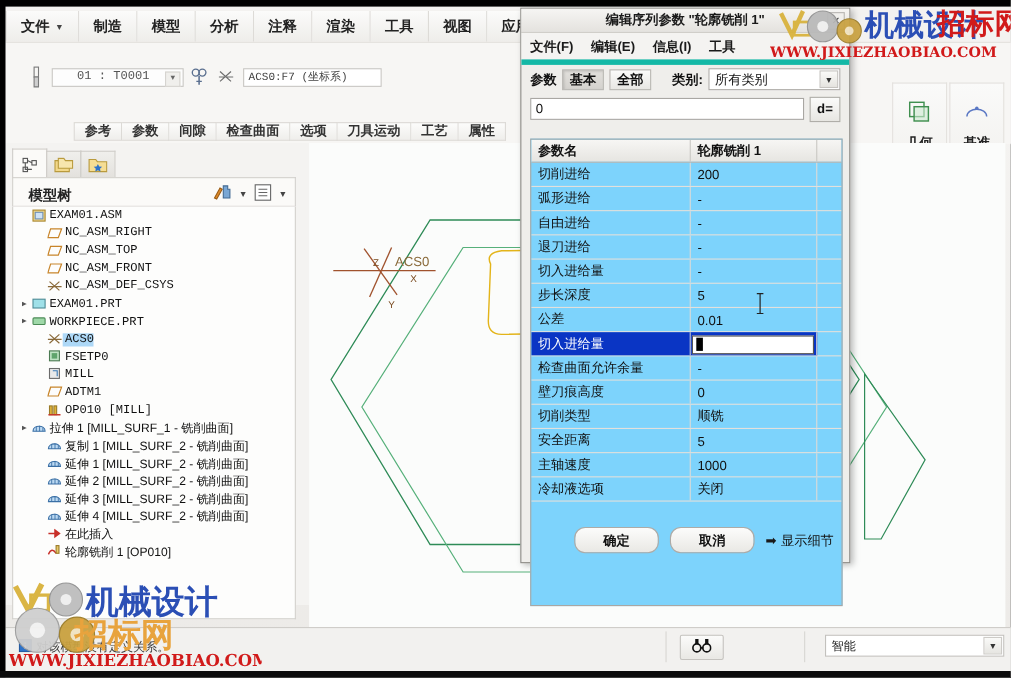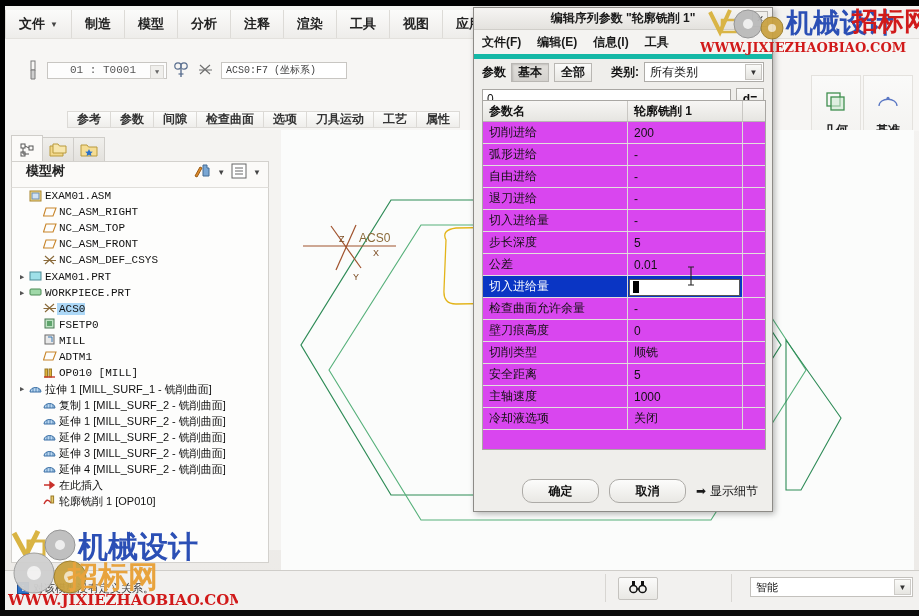--- a/index.html
+++ b/index.html
@@ -76,21 +76,21 @@
   .dock-tabs{position:absolute;left:6px;top:5px;display:flex;align-items:flex-end;}
   .dock-tab{
     width:32px;height:26px;border:1px solid #cfcdc9;border-bottom:none;
     background:linear-gradient(180deg,#f0efec 0%,#e2e0dc 100%);
     display:flex;align-items:center;justify-content:center;box-sizing:border-box;margin-right:-1px;
   }
   .dock-tab.active{background:#fbfaf8;height:28px;}
   .tree-head{
     position:absolute;left:6px;top:31px;width:258px;height:27px;background:#fbfaf8;
     border:1px solid #d3d1cd;border-bottom:1px solid #e0deda;box-sizing:border-box;
-    display:flex;align-items:flex-start;justify-content:space-between;padding:0 4px;
+    display:flex;align-items:flex-end;justify-content:space-between;padding:0 4px;
   }
   .tree-head .ttl{font-size:13px;font-weight:bold;color:#222;margin-left:10px;}
   .tree-head .hbtns{display:flex;align-items:center;gap:2px;}
   .tree-head .caret{font-size:8px;color:#444;padding:0 3px;}
   .treebox{
     position:absolute;left:6px;top:58px;width:258px;height:375px;background:#fdfdfc;
     border:1px solid #d3d1cd;border-top:none;box-sizing:border-box;overflow:hidden;
   }
   .trow{display:flex;align-items:center;height:16.1px;font-size:11px;color:#111;
     font-family:"Liberation Mono","DejaVu Sans Mono",monospace;white-space:nowrap;}
@@ -151,21 +151,21 @@
   }
   .catsel .arr{position:absolute;right:1px;top:1px;width:17px;height:16px;
     background:linear-gradient(180deg,#fafaf8 0%,#e5e4e0 100%);border:1px solid #c6c4c0;box-sizing:border-box;
     display:flex;align-items:center;justify-content:center;font-size:8px;color:#333;}
   .dlg-edit{height:28px;display:flex;align-items:center;padding:0 8px;gap:5px;}
   .dlg-edit .ef{flex:1;height:20px;background:#fff;border:1px solid #a9a7a3;box-sizing:border-box;
     display:flex;align-items:center;padding-left:4px;font-size:12px;color:#111;}
   .dlg-edit .dbtn{width:26px;height:21px;border:1px solid #b0aea9;
     background:linear-gradient(180deg,#fbfbfa 0%,#e7e6e2 100%);display:flex;align-items:center;justify-content:center;
     font-size:12px;font-weight:bold;color:#111;}
-  .gridwrap{position:absolute;left:8px;top:92px;width:284px;height:350px;background:#d946ef;border:1px solid #a9a7a3;box-sizing:border-box;overflow:hidden;}
+  .gridwrap{position:absolute;left:8px;top:118px;width:284px;height:425px;background:#7dd3fc;border:1px solid #a9a7a3;box-sizing:border-box;overflow:hidden;}
   .ghead{display:flex;height:20px;background:linear-gradient(180deg,#f7f6f4 0%,#e6e5e1 100%);border-bottom:1px solid #b9b7b3;}
   .ghead .hc{font-size:12px;font-weight:bold;color:#111;display:flex;align-items:center;padding-left:6px;box-sizing:border-box;}
   .ghead .hc.c1{width:145px;border-right:1px solid #c9c7c3;}
   .ghead .hc.c2{width:115px;border-right:1px solid #c9c7c3;}
   .ghead .hc.c3{flex:1;}
   .grow{display:flex;height:21px;border-bottom:1px solid #e2e0dc;}
   .grow .gc{font-size:12px;color:#111;display:flex;align-items:center;padding-left:6px;box-sizing:border-box;}
   .grow .gc.c1{width:145px;border-right:1px solid #dcdad6;}
   .grow .gc.c2{width:115px;border-right:1px solid #dcdad6;}
   .grow .gc.c3{flex:1;}

